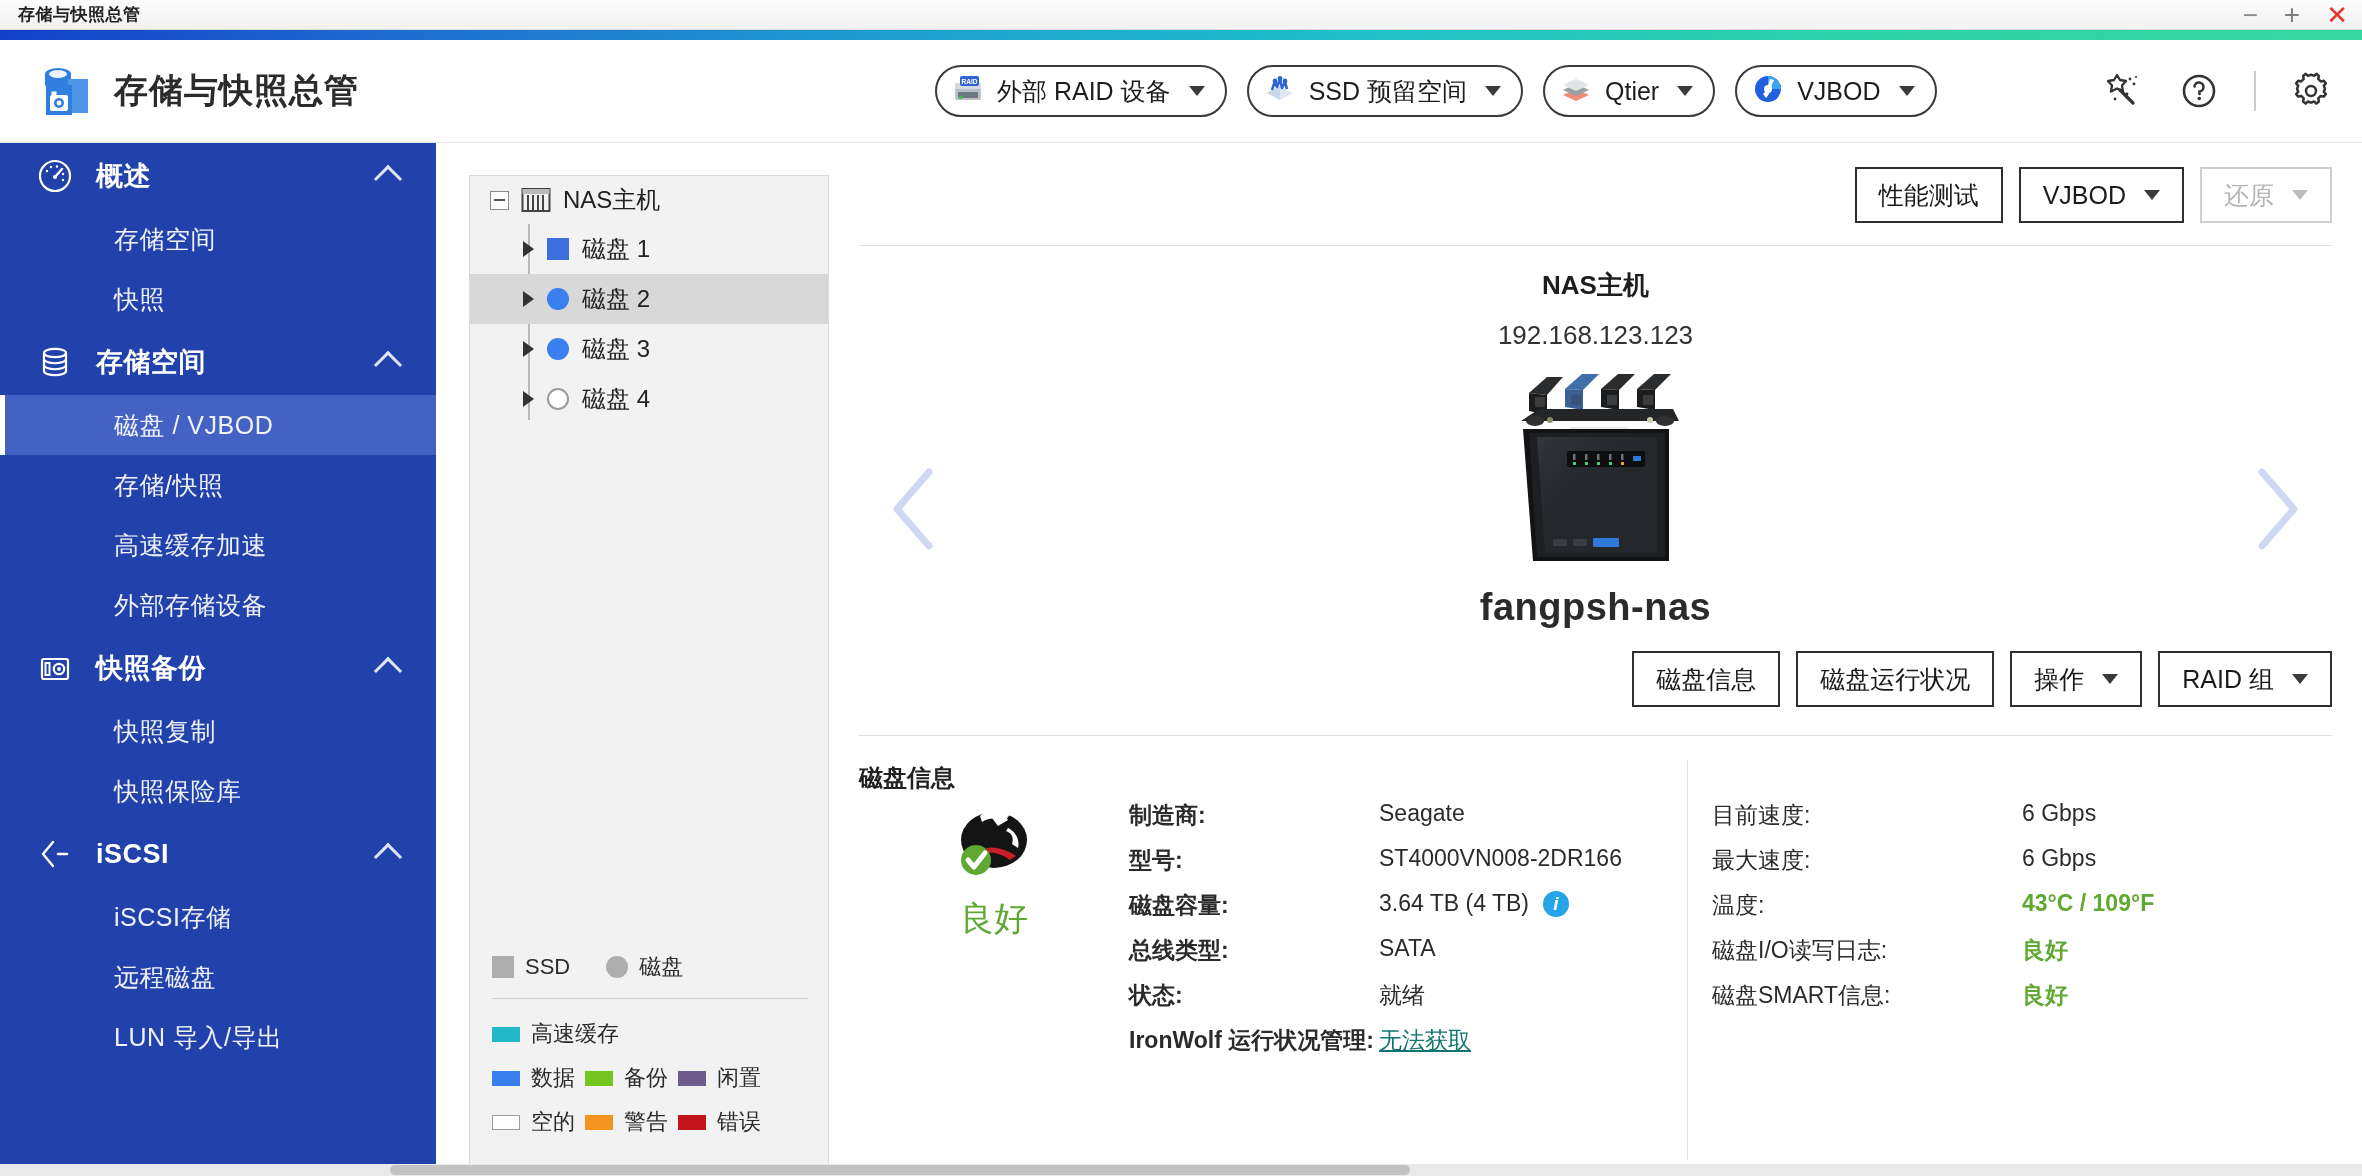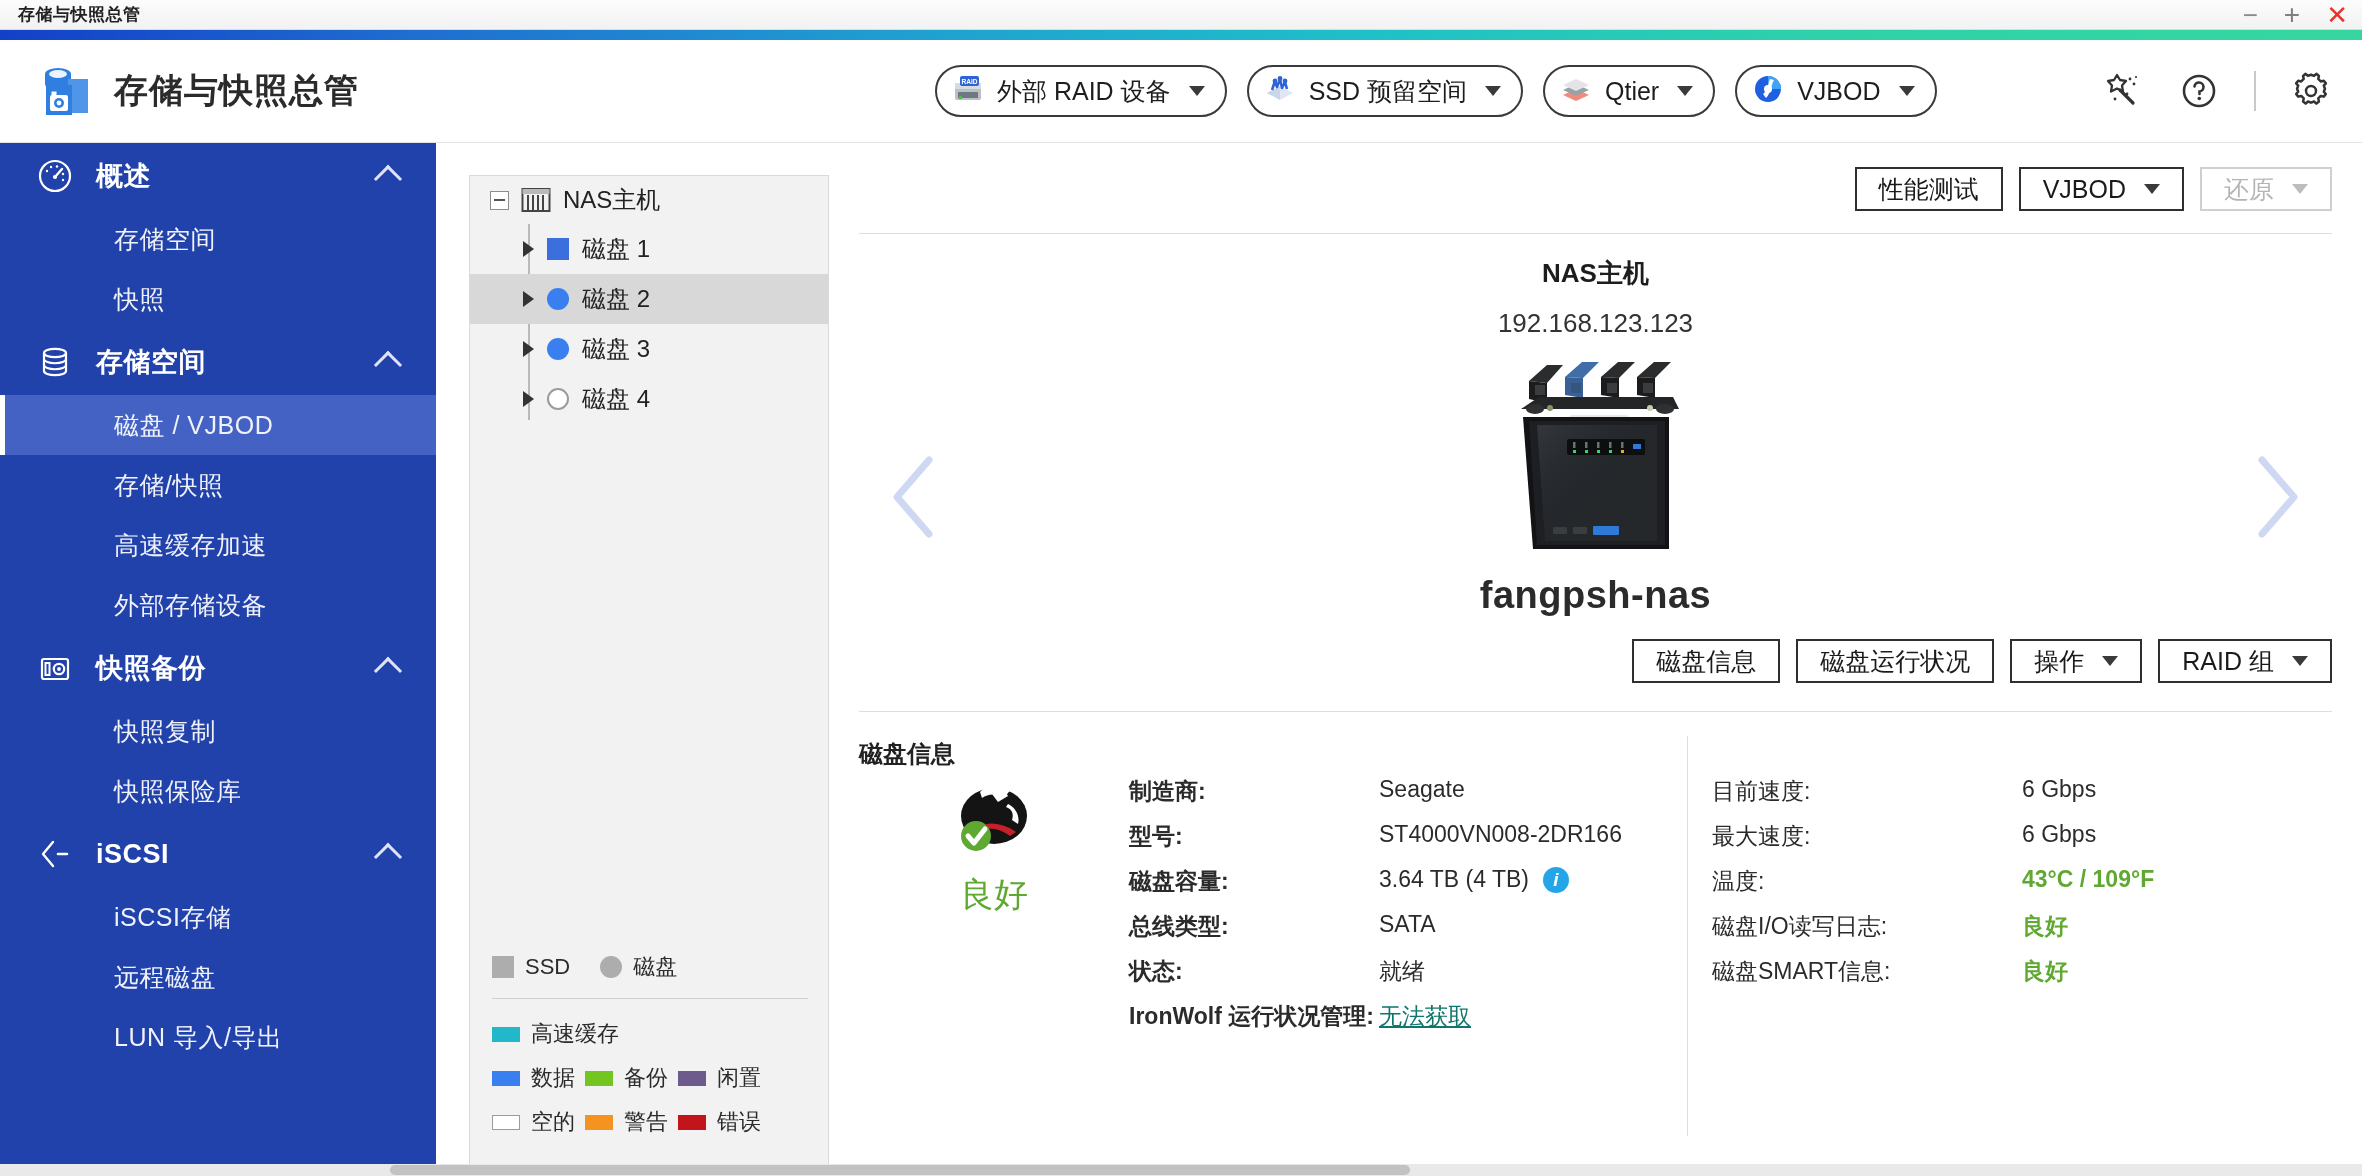--- a/index.html
+++ b/index.html
@@ -125,34 +125,34 @@
   }
   .disk-dot { width: 22px; height: 22px; margin-left: 13px; flex: 0 0 22px; }
   .disk-dot.sq { background: #3a6fdd; }
   .disk-dot.circ { background: #3a7ff0; border-radius: 50%; }
   .disk-dot.empty { background: #fff; border: 2px solid #9b9b9b; border-radius: 50%; }
   .tree-item-label { margin-left: 13px; }
   .tree-vline { position: absolute; left: 58px; top: 48px; width: 2px; height: 196px; background: #b9b9b9; }
 
   
   .legend { position: absolute; left: 22px; bottom: 26px; width: 316px; }
-  .legend-row { display: flex; align-items: center; gap: 14px; margin-bottom: 14px; }
+  .legend-row { display: flex; align-items: center; gap: 20px; margin-bottom: 14px; }
   .legend-row.tight { gap: 10px; }
   .lg-cell { display: flex; align-items: center; gap: 11px; }
   .lg-label { font-size: 22px; color: #2b2b2b; }
   .sw-sq { width: 22px; height: 22px; background: #adadad; flex: 0 0 22px; }
   .sw-ci { width: 22px; height: 22px; background: #adadad; border-radius: 50%; flex: 0 0 22px; }
   .sw-bar { width: 28px; height: 15px; flex: 0 0 28px; }
   .legend-hr { height: 1px; background: #cfcfcf; margin: 16px 0 20px 0; }
 
   
   .content { flex: 1; position: relative; padding: 24px 30px 0 30px; }
   .topbtns { display: flex; justify-content: flex-end; align-items: center; gap: 16px; }
   .btn {
-    height: 44px; border: 2px solid #2f2f2f; background: #fff; color: #1a1a1a;
+    height: 56px; border: 2px solid #2f2f2f; background: #fff; color: #1a1a1a;
     font-size: 25px; padding: 17px 22px; display: flex; align-items: center; gap: 18px;
     cursor: pointer; white-space: nowrap; font-family: inherit;
   }
   .btn.disabled { border-color: #cfcfcf; color: #b4b4b4; cursor: default; }
   .btn.disabled .caret-dn { border-top-color: #bdbdbd; }
   .btn .caret-dn { margin-left: 0; }
 
   .hr-light { height: 1px; background: #dedede; margin: 22px 0 0 0; }
 
   .nas-block { text-align: center; margin-top: 22px; position: relative; }

